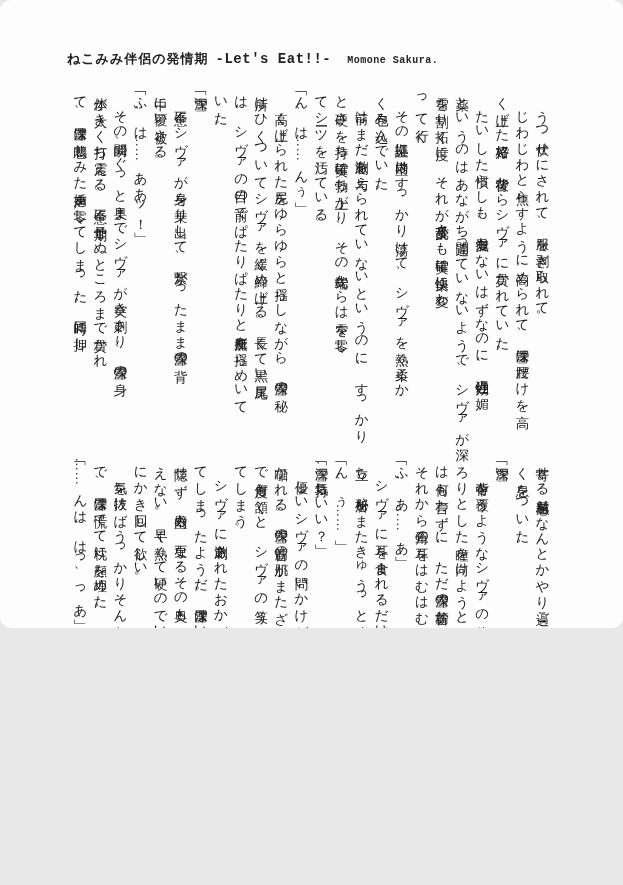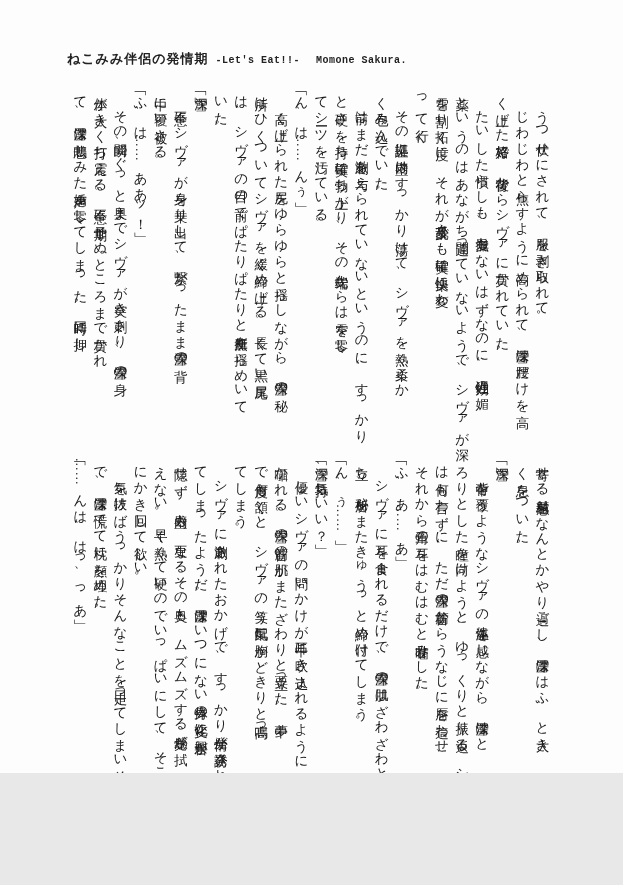--- a/index.html
+++ b/index.html
@@ -3,46 +3,47 @@
 <meta charset="utf-8">
 <style>
   html, body {
     margin: 0;
     padding: 0;
     background: #e8e8e8;
   }
   .page {
     position: relative;
     width: 623px;
-    height: 773px;
+    height: 628px;
     margin: 0 auto;
     background: #fdfdfd;
     overflow: hidden;
     font-family: "Liberation Serif", "DejaVu Serif", serif;
     color: #1a1a1a;
+    border-radius: 11px;
   }
   .header {
     position: absolute;
     top: 50px;
     left: 67px;
     display: flex;
     align-items: baseline;
     white-space: nowrap;
   }
   .title-jp {
     font-family: "Liberation Sans", "DejaVu Sans", sans-serif;
     font-size: 13px;
     font-weight: bold;
     letter-spacing: 1px;
     color: #222;
   }
   .title-en {
     margin-left: 7px;
     font-family: "Liberation Mono", "DejaVu Sans Mono", monospace;
-    font-size: 10px;
+    font-size: 14px;
     font-weight: bold;
     letter-spacing: 0.5px;
     color: #222;
   }
   .author {
     margin-left: 16px;
     font-family: "Liberation Mono", "DejaVu Sans Mono", monospace;
     font-size: 10px;
     font-weight: bold;
     letter-spacing: 0.5px;

